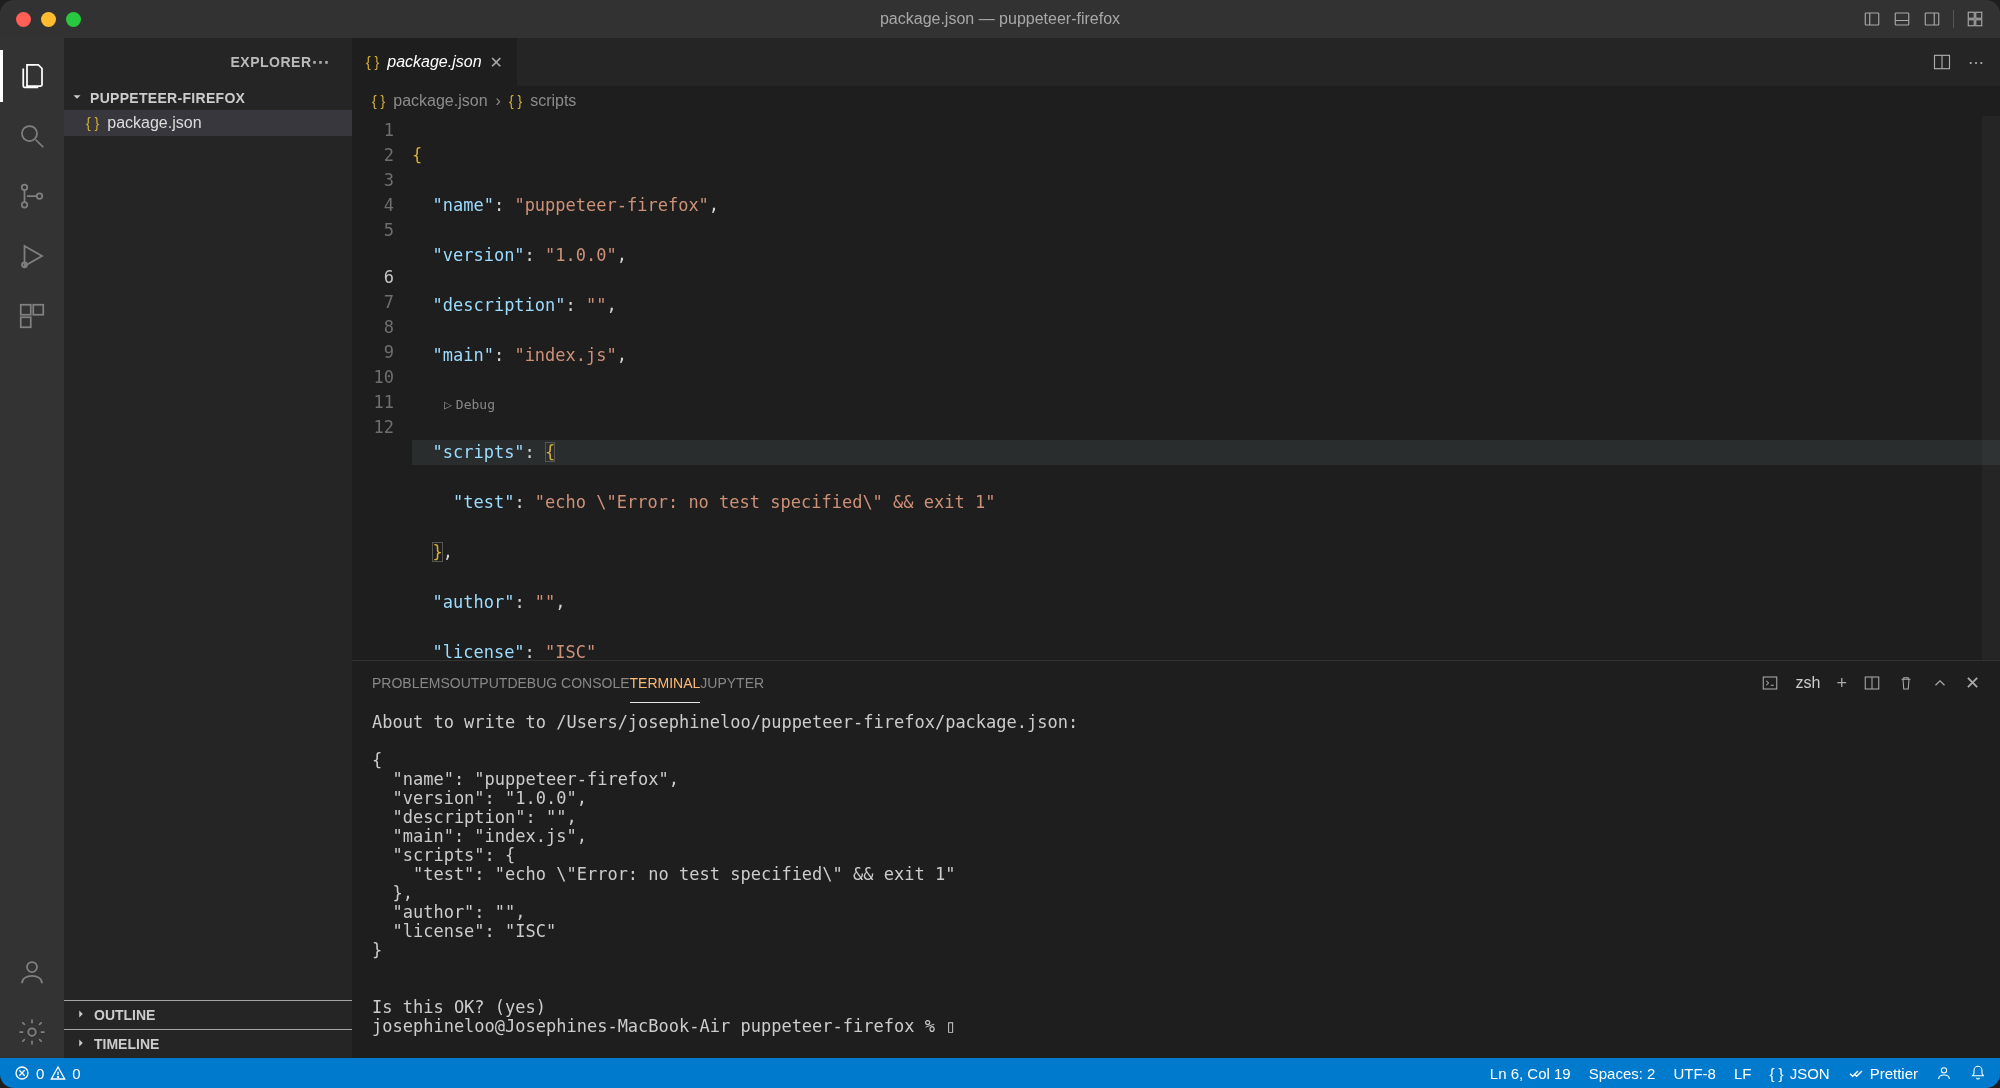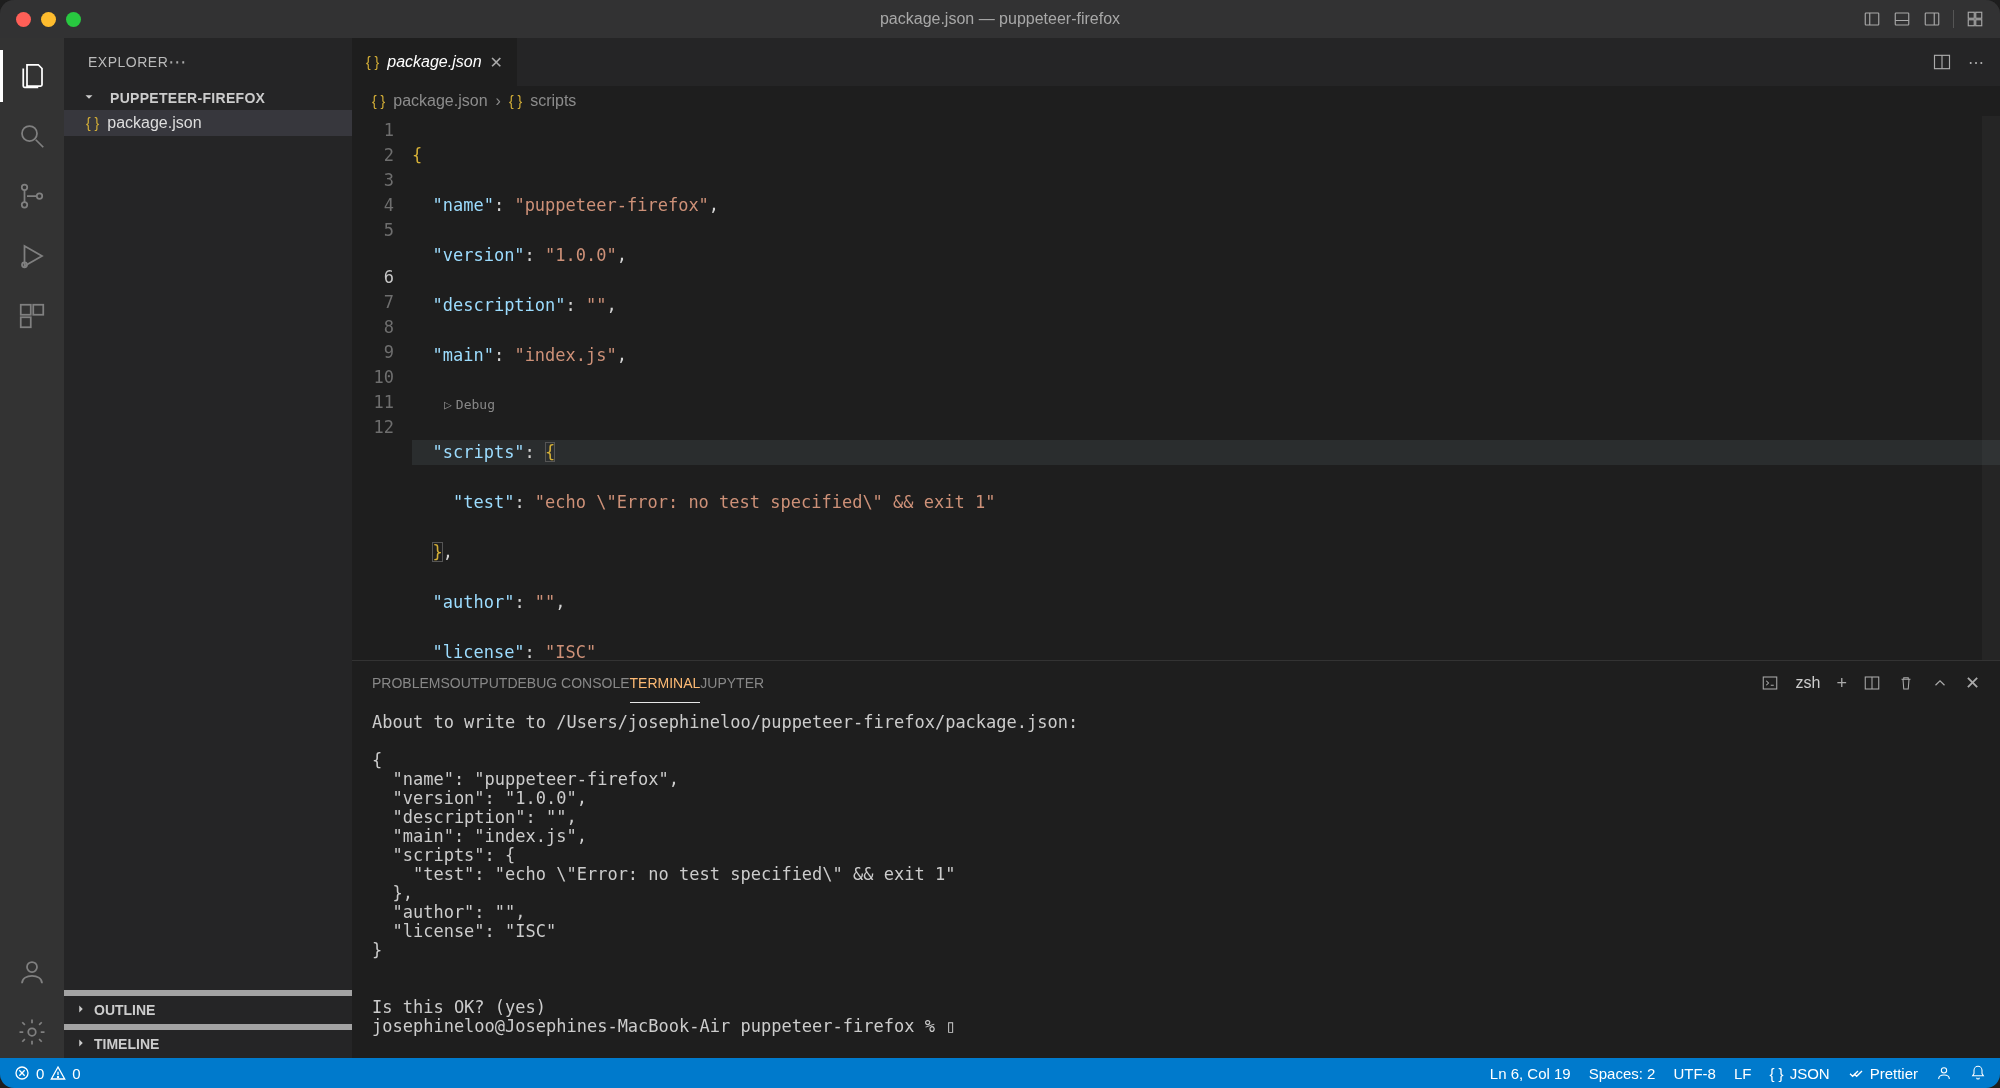--- a/index.html
+++ b/index.html
@@ -14,28 +14,28 @@
 .title-right svg{width:18px;height:18px;}
 .sep{width:1px;height:18px;background:#555;}
 .body { flex:1; display:flex; min-height:0; }
 .activitybar { width:64px; background:#333333; display:flex; flex-direction:column; align-items:center; padding-top:12px; gap:8px; }
 .activitybar .item{width:64px;height:52px;display:flex;align-items:center;justify-content:center;color:#808080;position:relative;}
 .activitybar .item.active{color:#fff;}
 .activitybar .item.active::before{content:"";position:absolute;left:0;top:0;bottom:0;width:3px;background:#fff;}
 .activitybar .spacer{flex:1;}
 .activitybar svg{width:30px;height:30px;}
 .sidebar { width:288px; background:#252526; display:flex; flex-direction:column; }
-.sidebar-header{height:48px;display:flex;align-items:center;justify-content:flex-start;padding:0 22px 0 24px;font-size:14px;letter-spacing:0.5px;color:#bbb;}
+.sidebar-header{height:48px;display:flex;align-items:center;justify-content:flex-end;padding:0 22px 0 24px;font-size:14px;letter-spacing:0.5px;color:#bbb;font-weight:bold;}
 .sidebar-header .dots{font-size:18px;color:#aaa;}
-.folder-header{display:flex;align-items:flex-start;gap:14px;padding:4px 18px;font-size:14px;font-weight:700;color:#ccc;letter-spacing:0.3px;}
+.folder-header{display:flex;align-items:flex-start;gap:6px;padding:4px 6px;font-size:14px;font-weight:700;color:#ccc;letter-spacing:0.3px;}
 .folder-header svg{width:14px;height:14px;}
 .file-item{display:flex;align-items:center;gap:8px;padding:4px 10px 4px 22px;font-size:16px;background:#37373d;color:#ddd;}
 .file-item .icon{color:#d4af37;font-size:14px;}
 .sidebar .spacer{flex:1;}
-.section-collapsed{display:flex;gap:6px;padding:6px 10px;font-size:14px;font-weight:700;border-top:6px solid #a3a3a3;color:#ccc;}
+.section-collapsed{display:flex;gap:6px;padding:6px 10px;font-size:14px;font-weight:700;border-top:1px solid #a3a3a3;color:#ccc;}
 .section-collapsed svg{width:14px;height:14px;}
 .main { flex:1; display:flex; flex-direction:column; min-width:0; background:#1e1e1e; }
 .tabs{height:48px;display:flex;align-items:stretch;background:#252526;}
 .tab{display:flex;align-items:center;gap:8px;padding:0 14px;background:#1e1e1e;color:#fff;font-size:16px;font-style:italic;}
 .tab .icon{color:#d4af37;font-style:normal;font-size:14px;}
 .tab .close{color:#aaa;font-style:normal;}
 .tab-actions{margin-left:auto;display:flex;align-items:center;gap:16px;padding:0 16px;color:#aaa;}
 .tab-actions svg{width:20px;height:20px;}
 .breadcrumb{padding:6px 20px;display:flex;align-items:center;gap:8px;font-size:16px;color:#8c8c8c;}
 .breadcrumb .icon{color:#d4af37;font-size:14px;}

